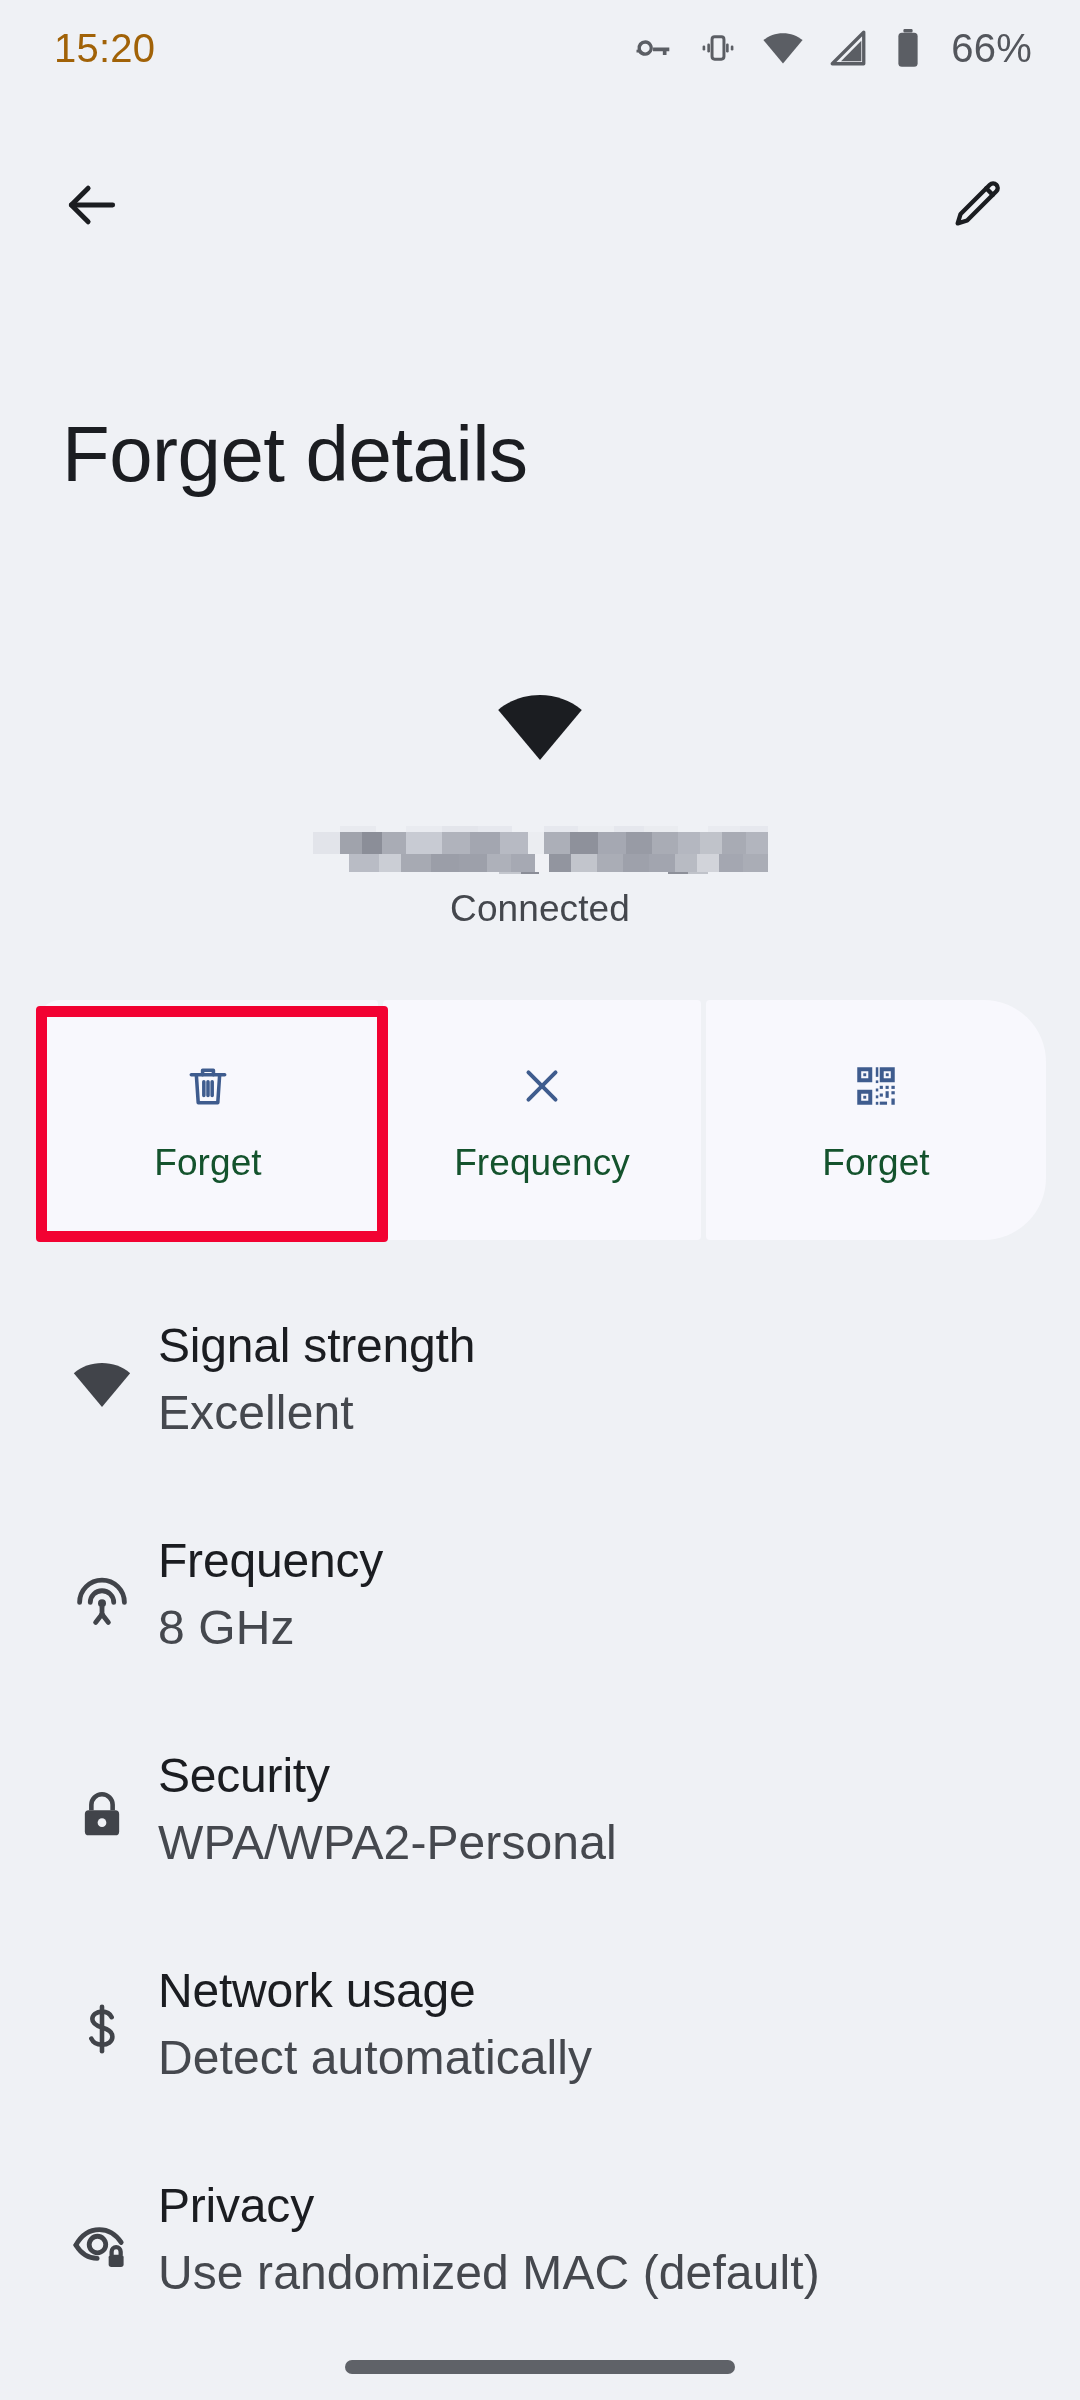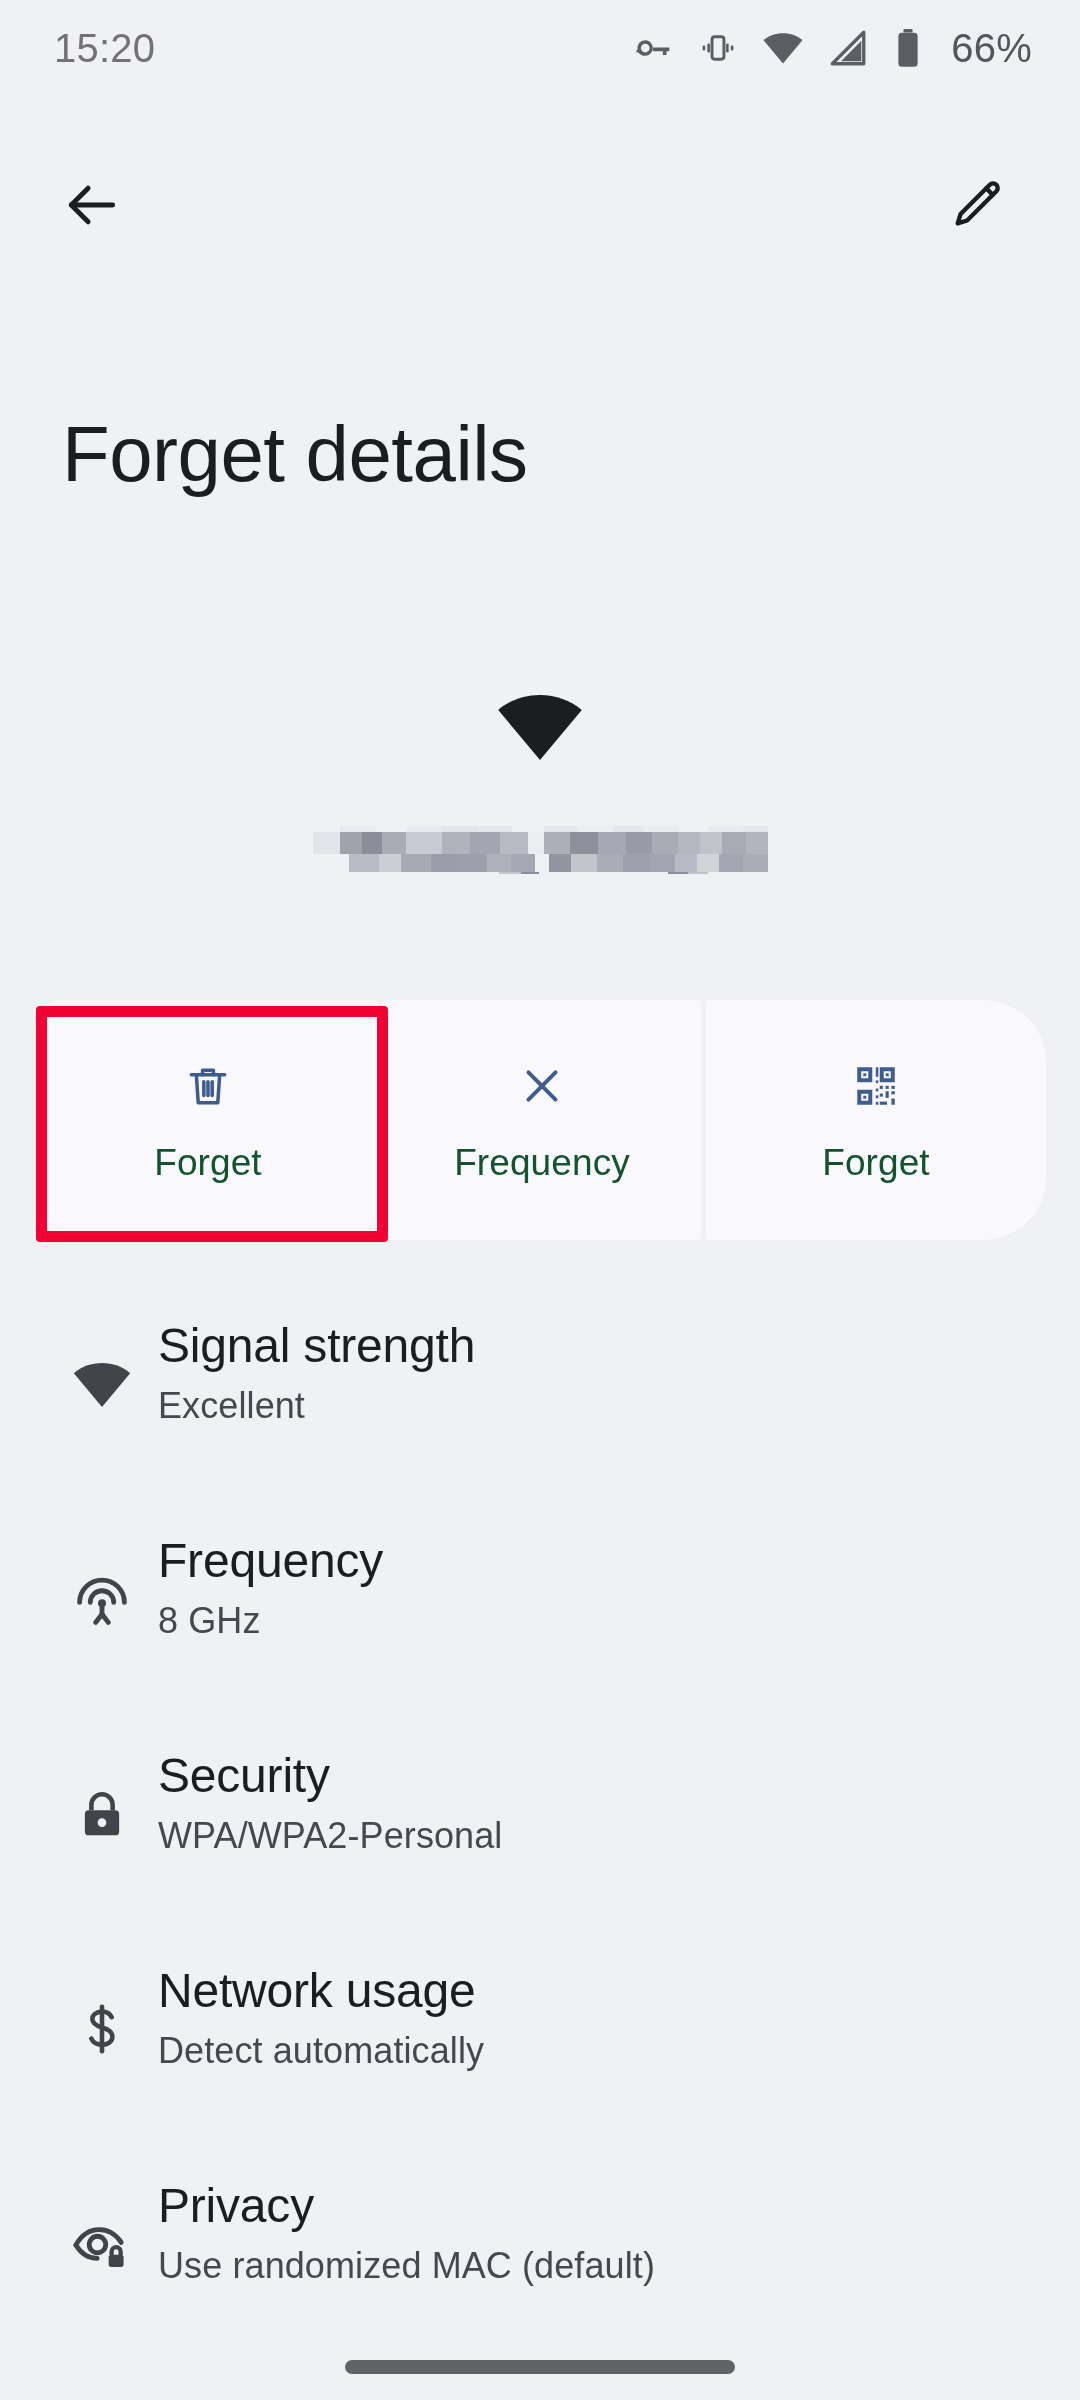--- a/index.html
+++ b/index.html
@@ -11,21 +11,21 @@
     overflow:hidden;
   }
   .screen { position:relative; width:1080px; height:2400px; background:#eff1f5; }
 
   
   .statusbar {
     position:absolute; top:0; left:0; width:1080px; height:96px;
     display:flex; align-items:center; justify-content:space-between;
     padding:0 48px 0 54px;
   }
-  .clock { font-size:40px; color:#737373; letter-spacing:.2px; }
+  .clock { font-size:40px; color:#a16207; letter-spacing:.2px; }
   .status-icons { display:flex; align-items:center; gap:22px; }
   .status-icons svg { display:block; }
   .battery-pct { font-size:40px; color:#53565c; margin-left:4px; letter-spacing:.2px; }
 
   
   .appbar {
     position:absolute; top:152px; left:0; width:1080px; height:110px;
     display:flex; align-items:center; justify-content:space-between;
     padding:0 56px 0 46px;
   }
@@ -82,21 +82,21 @@
   .detail-row {
     display:flex; align-items:flex-start; height:215px; padding-left:46px; padding-top:22px;
   }
   .detail-icon {
     width:112px; min-width:112px; height:112px;
     display:flex; align-items:center; justify-content:center;
     margin-top:18px;
   }
   .detail-text { padding-top:8px; }
   .detail-title { font-size:48px; color:#1b1d21; line-height:1.18; letter-spacing:-.2px; }
-  .detail-sub { font-size:36px; color:#45484e; margin-top:10px; letter-spacing:.1px; }
+  .detail-sub { font-size:48px; color:#45484e; margin-top:10px; letter-spacing:.1px; }
 
   
   .navbar { position:absolute; bottom:0; left:0; width:1080px; height:68px; }
   .nav-pill {
     position:absolute; left:50%; transform:translateX(-50%); bottom:26px;
     width:390px; height:14px; border-radius:8px; background:#5f6268;
   }
 </style>
 </head>
 <body>
@@ -219,20 +219,21 @@
       <i style="left:375px; top:54px; width:20px; height:8px;  background:#c0c3ca;"></i>
       <i style="left:387px; top:14px; width:22px; height:22px; background:#c0c3ca;"></i>
       <i style="left:384px; top:36px; width:22px; height:18px; background:#d2d4da;"></i>
       <i style="left:395px; top:8px;  width:32px; height:6px;  background:#e9ebf0;"></i>
       <i style="left:409px; top:14px; width:24px; height:22px; background:#a8abb4;"></i>
       <i style="left:406px; top:36px; width:24px; height:18px; background:#a4a7b1;"></i>
       <i style="left:427px; top:8px;  width:28px; height:6px;  background:#e6e8ee;"></i>
       <i style="left:433px; top:14px; width:22px; height:22px; background:#b2b5be;"></i>
       <i style="left:430px; top:36px; width:25px; height:18px; background:#aaadb6;"></i>
     </div>
+    <div class="net-status">Connected</div>
   </div>
 
   <div class="actions">
 
     <div class="action-btn">
       <span class="action-icon">
         <svg width="50" height="50" viewBox="0 0 24 24" fill="none" stroke="#3f5c8e" stroke-width="1.7" stroke-linecap="round" stroke-linejoin="round">
           <path d="M4 6.6h16"></path>
             <path d="M9.4 6.6V4.4h5.2v2.2"></path>
           <path d="M6.4 6.6 7.3 20h9.4l.9-13.4"></path>

